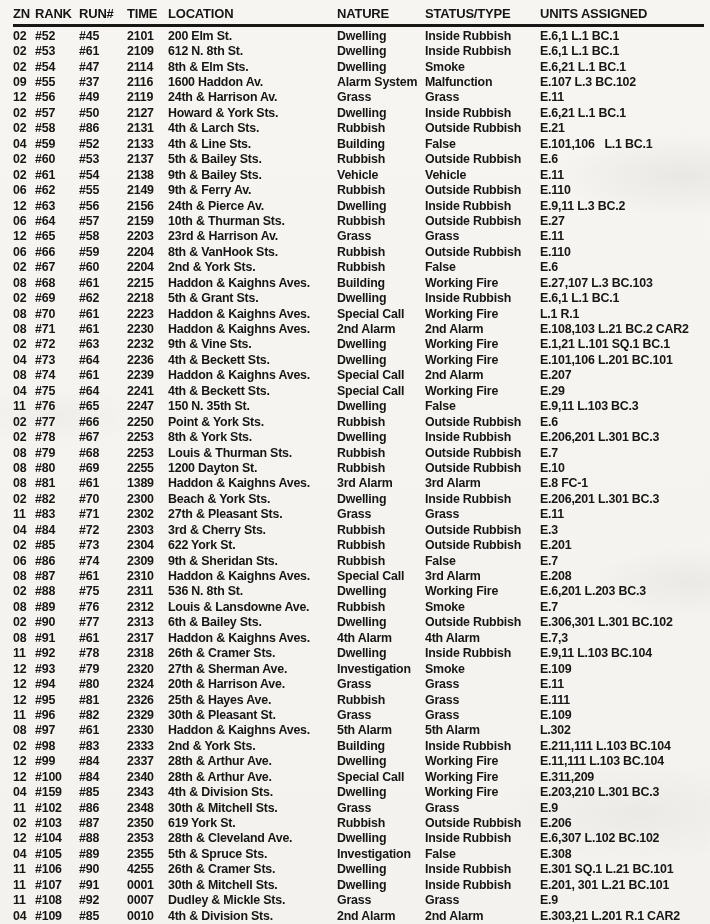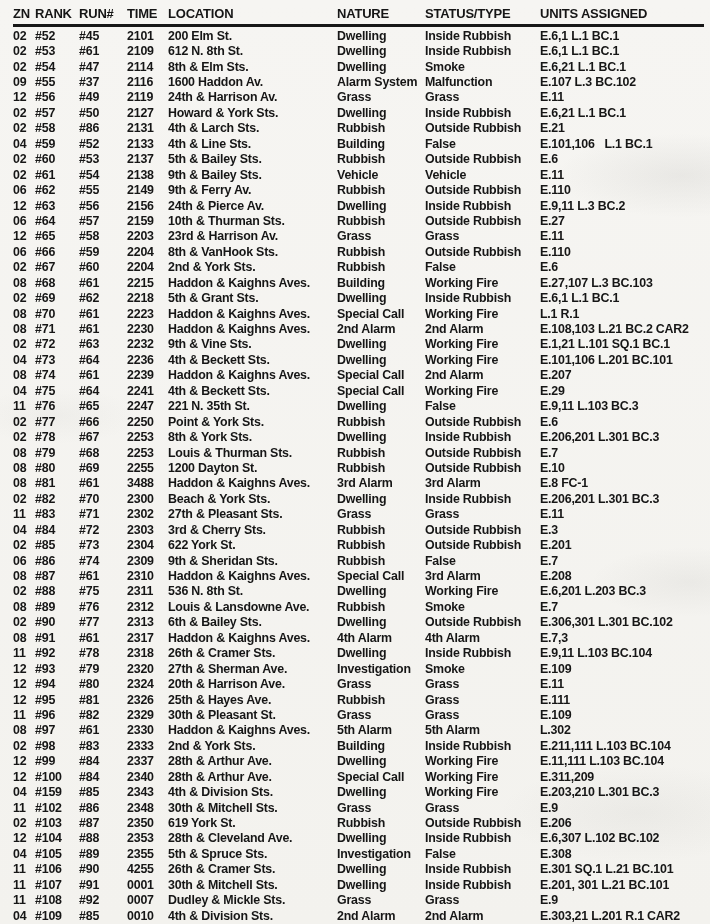--- a/index.html
+++ b/index.html
@@ -326,21 +326,21 @@
     <span class="c">Special Call</span>
     <span class="c">Working Fire</span>
     <span class="c">E.29</span>
   </div>
 
   <div class="row">
     <span class="c">11</span>
     <span class="c">#76</span>
     <span class="c">#65</span>
     <span class="c">2247</span>
-    <span class="c">221 N. 35th St.</span>
+    <span class="c">150 N. 35th St.</span>
     <span class="c">Dwelling</span>
     <span class="c">False</span>
     <span class="c">E.9,11 L.103 BC.3</span>
   </div>
 
   <div class="row">
     <span class="c">02</span>
     <span class="c">#77</span>
     <span class="c">#66</span>
     <span class="c">2250</span>
@@ -380,21 +380,21 @@
     <span class="c">1200 Dayton St.</span>
     <span class="c">Rubbish</span>
     <span class="c">Outside Rubbish</span>
     <span class="c">E.10</span>
   </div>
 
   <div class="row">
     <span class="c">08</span>
     <span class="c">#81</span>
     <span class="c">#61</span>
-    <span class="c">3488</span>
+    <span class="c">1389</span>
     <span class="c">Haddon &amp; Kaighns Aves.</span>
     <span class="c">3rd Alarm</span>
     <span class="c">3rd Alarm</span>
     <span class="c">E.8 FC-1</span>
   </div>
 
   <div class="row">
     <span class="c">02</span>
     <span class="c">#82</span>
     <span class="c">#70</span>

